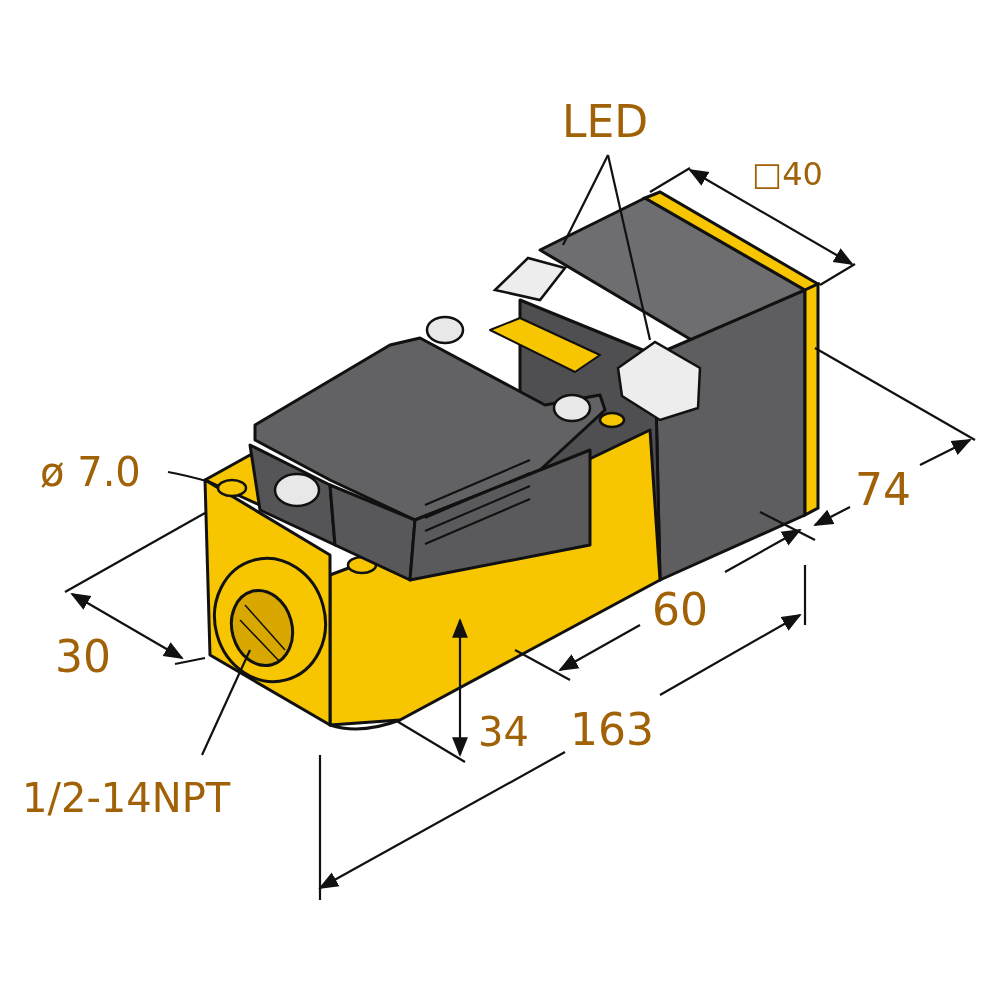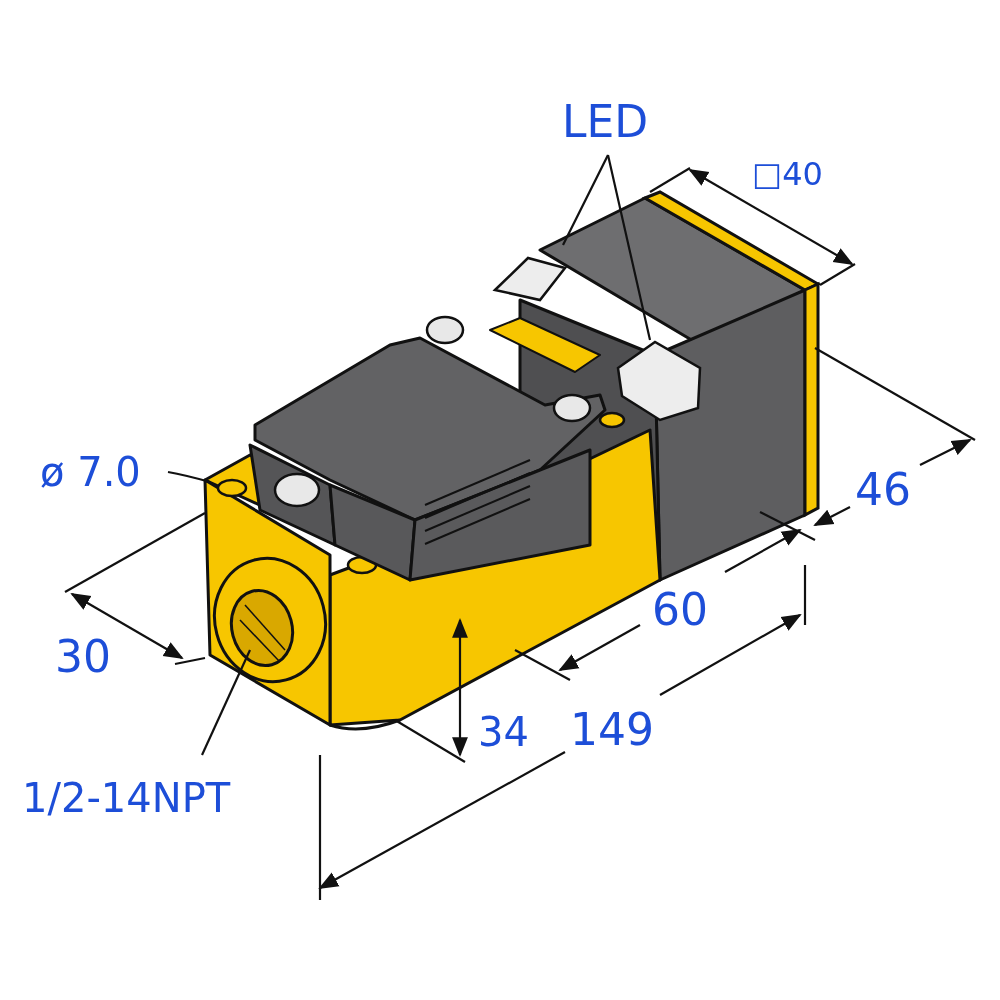--- a/index.html
+++ b/index.html
@@ -1,18 +1,18 @@
 <!DOCTYPE html>
 <html><head>
 <meta charset="utf-8">
 <style>
   html, body { margin:0; padding:0; background:#ffffff; }
   body { width:1000px; height:1000px; position:relative; overflow:hidden; }
   svg { position:absolute; left:0; top:0; }
-  .lbl { position:absolute; font-family:"DejaVu Sans", sans-serif; color:#1d4ed8; white-space:nowrap; line-height:1; }
+  .lbl { position:absolute; font-family:"DejaVu Sans", sans-serif; color:#a16207; white-space:nowrap; line-height:1; }
 </style>
 </head>
 <body>
 
 <svg width="1000" height="1000" viewBox="0 0 1000 1000">
   <defs>
     <marker id="arr" viewBox="0 0 10 10" refX="9" refY="5" markerWidth="9" markerHeight="9" orient="auto-start-reverse">
       <path d="M0,1 L10,5 L0,9 z" fill="#111"></path>
     </marker>
   </defs>
@@ -115,18 +115,18 @@
 
     <path d="M168,472 Q185,475 210,482"></path>
 
     <line x1="250" y1="650" x2="202" y2="755"></line>
   </g>
 </svg>
 
 <div class="lbl" style="left:562px; top:100px; font-size:44px;">LED</div>
 <div class="lbl" style="left:752px; top:158px; font-size:32px;">□40</div>
 <div class="lbl" style="left:40px; top:452px; font-size:40px;">ø 7.0</div>
-<div class="lbl" style="left:855px; top:468px; font-size:44px;">46</div>
+<div class="lbl" style="left:855px; top:468px; font-size:44px;">74</div>
 <div class="lbl" style="left:652px; top:588px; font-size:44px;text-align:center;">60</div>
 <div class="lbl" style="left:55px; top:635px; font-size:44px;text-align:right;">30</div>
 <div class="lbl" style="left:478px; top:700px; font-size:40px;margin-top:12px;">34</div>
-<div class="lbl" style="left:570px; top:708px; font-size:44px;">149</div>
+<div class="lbl" style="left:570px; top:708px; font-size:44px;">163</div>
 <div class="lbl" style="left:22px; top:778px; font-size:40px;">1/2-14NPT</div>
 
 </body></html>

